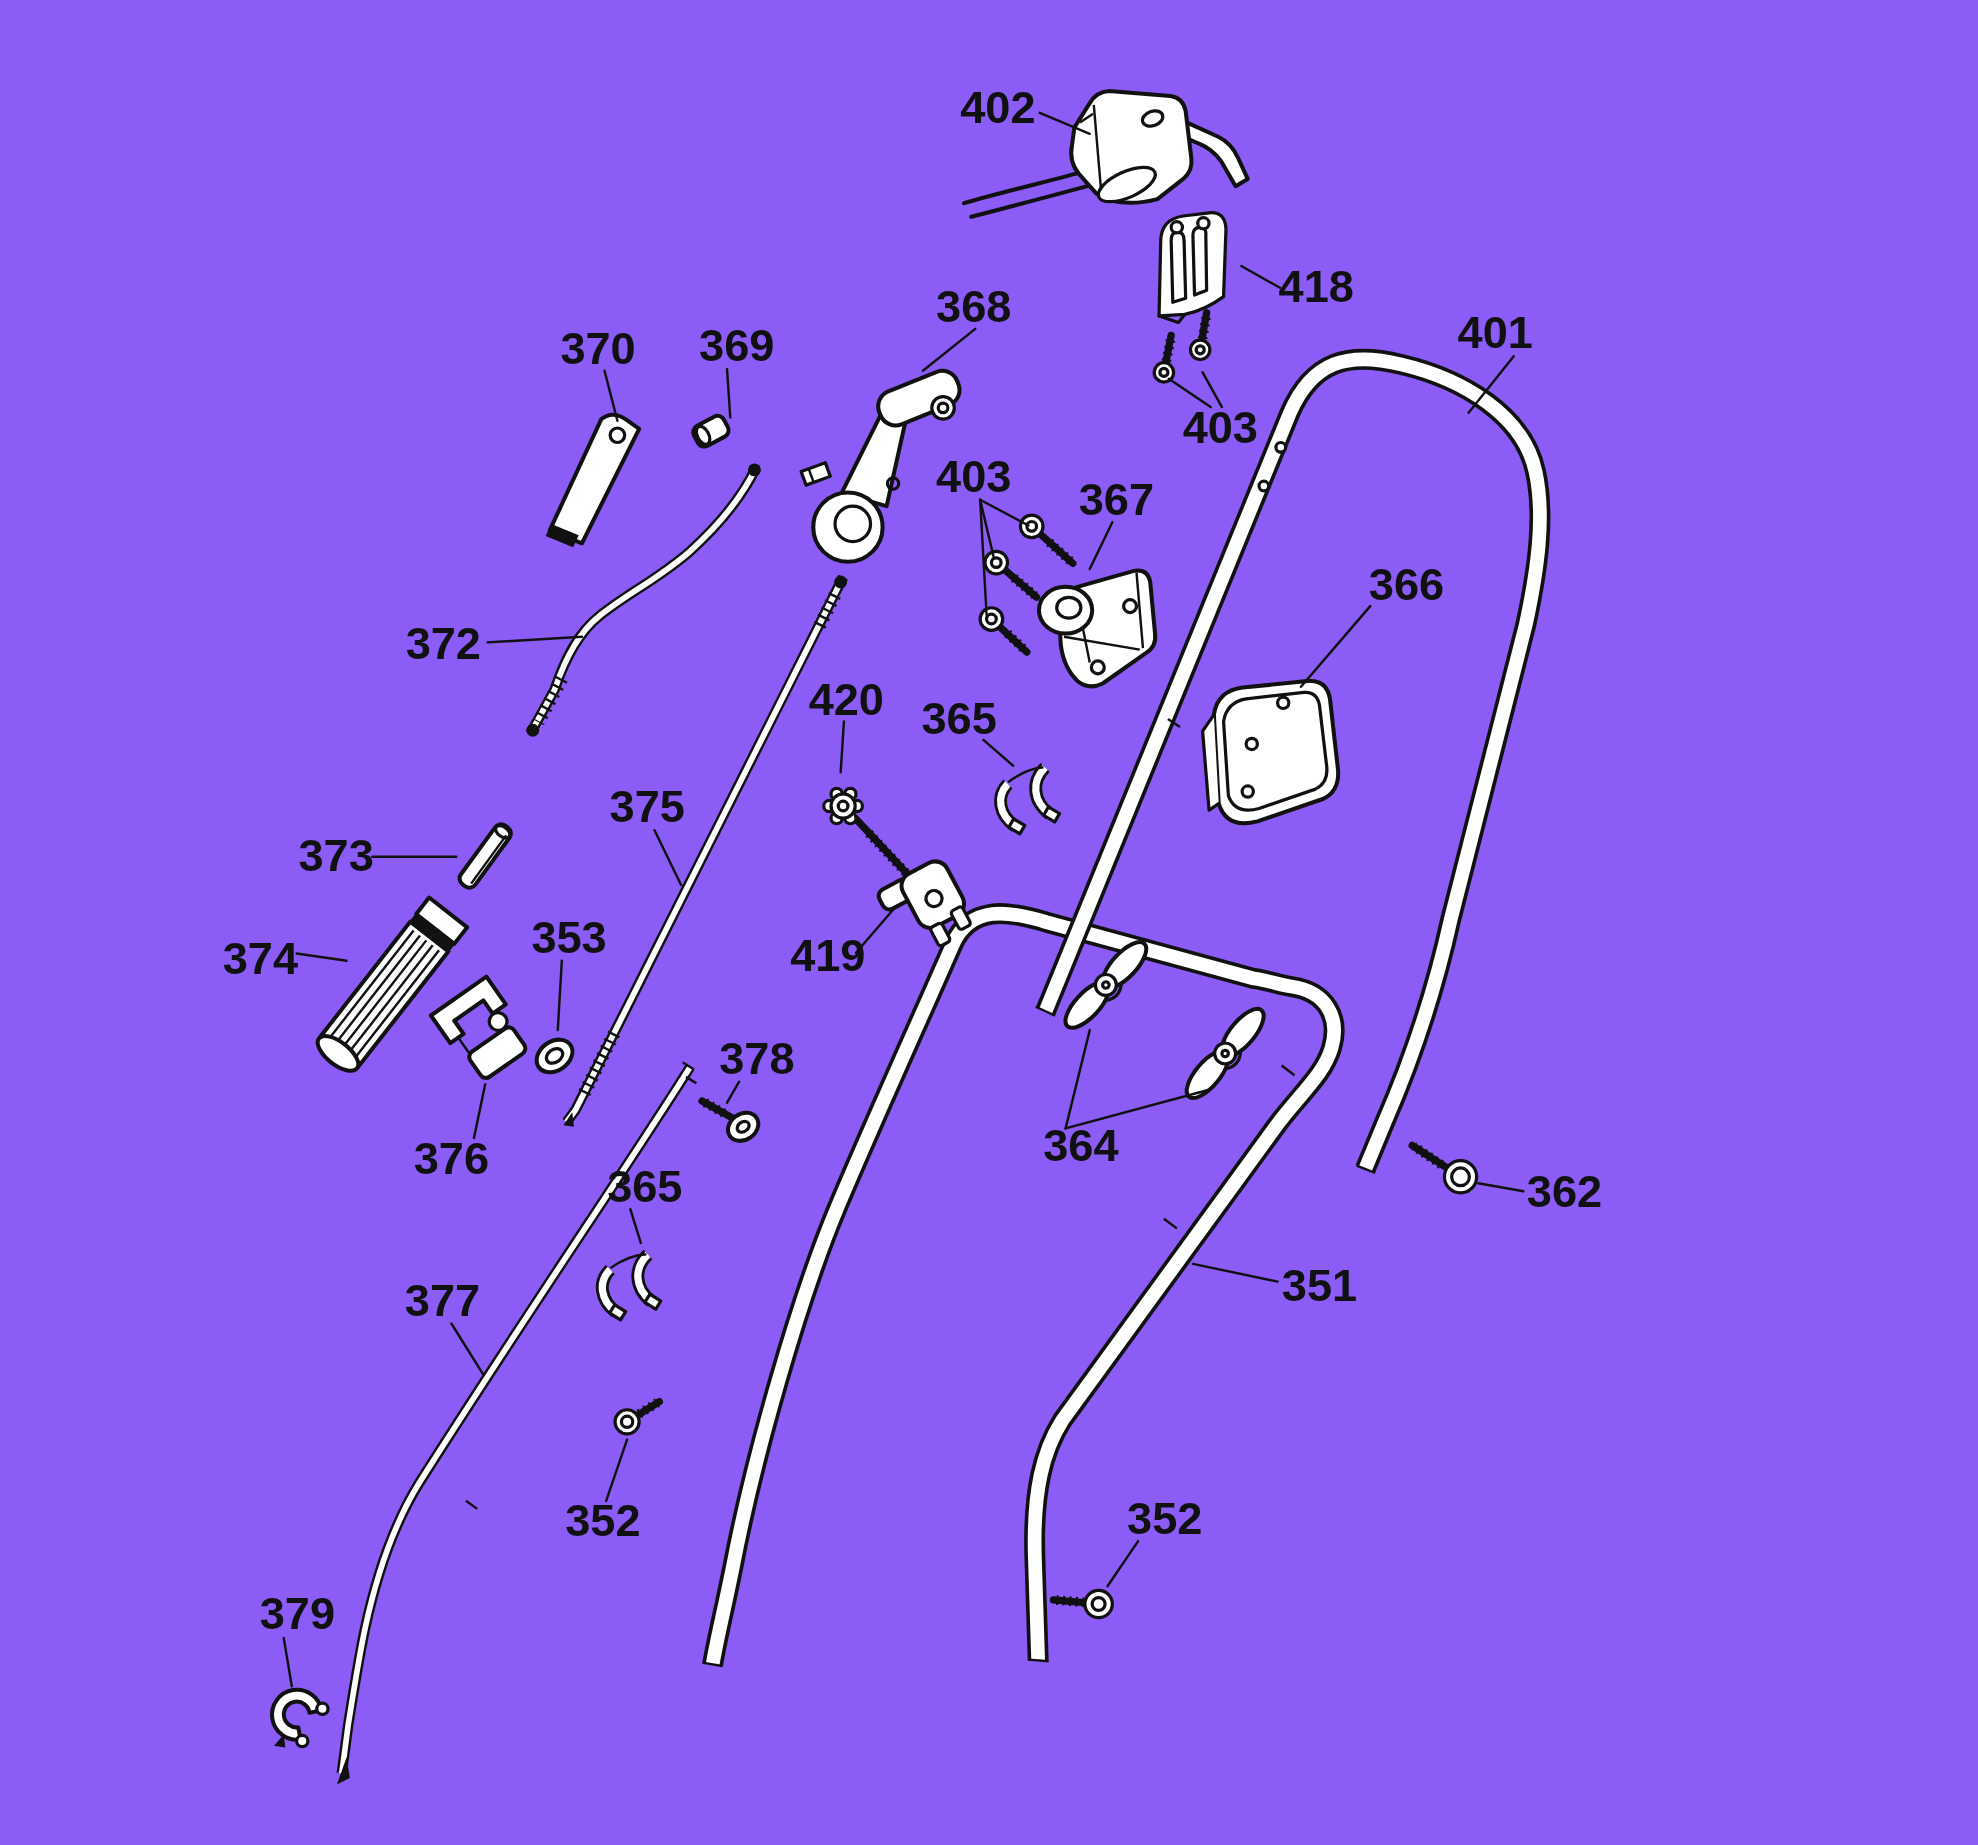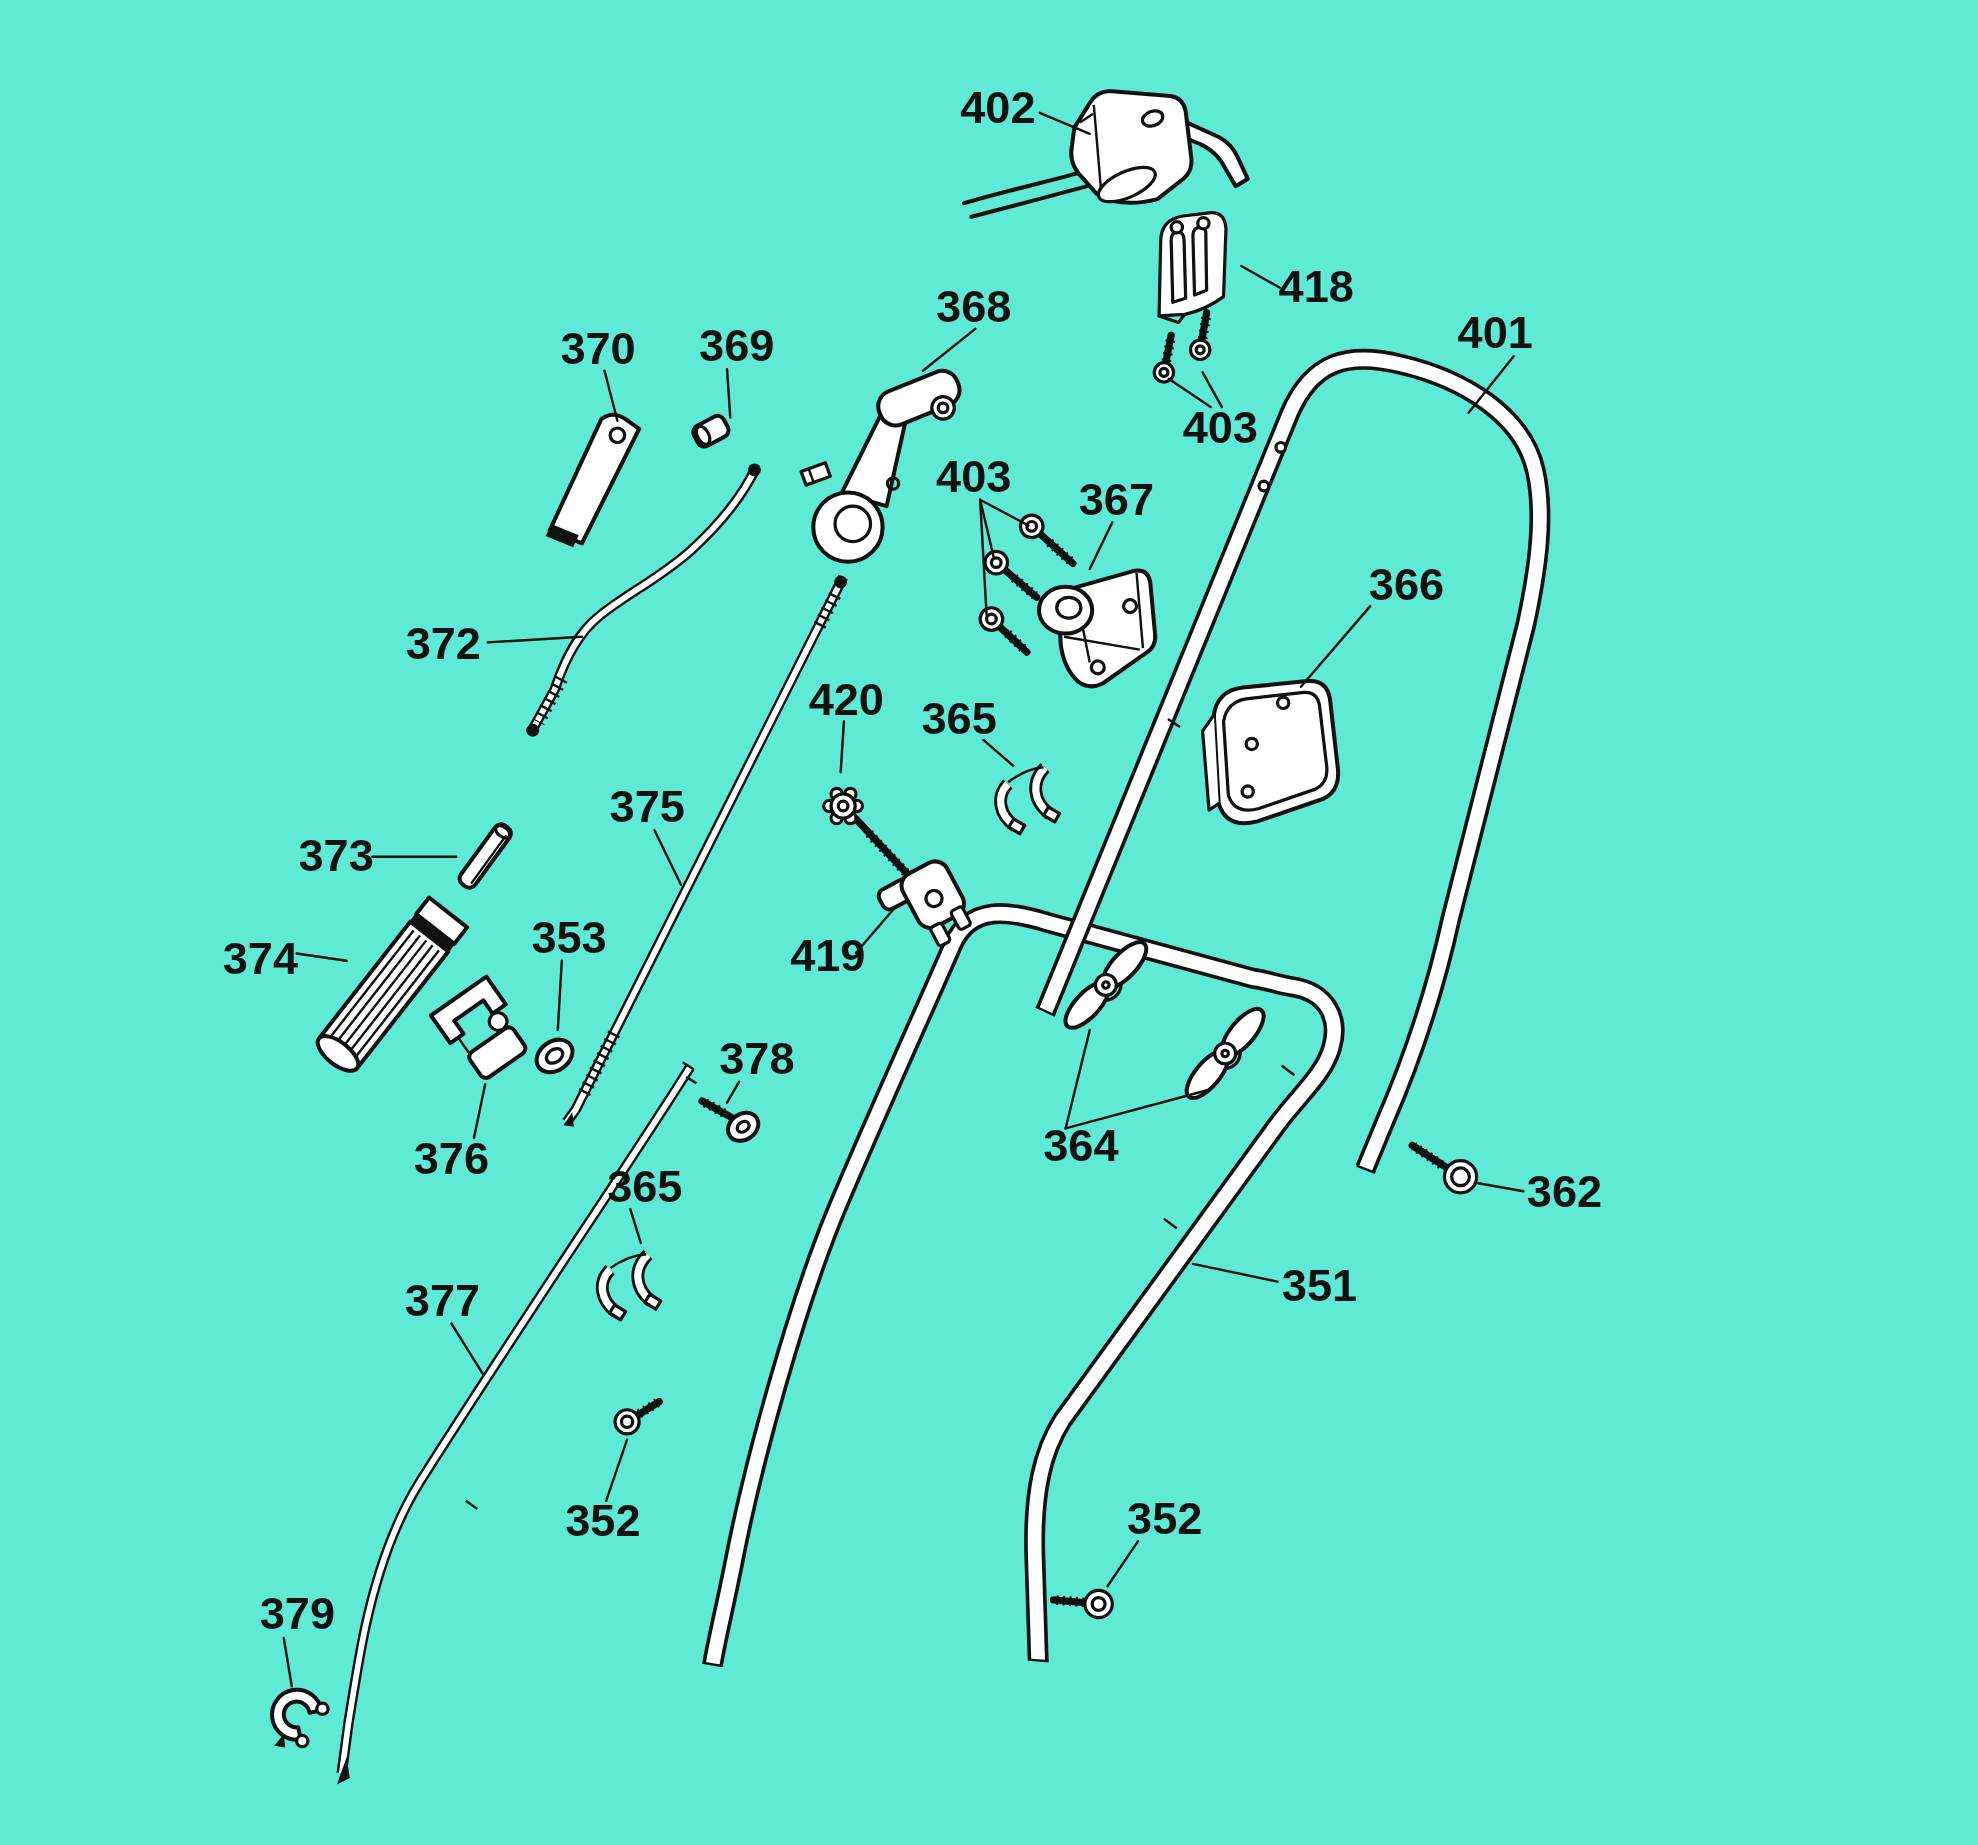--- a/index.html
+++ b/index.html
@@ -1,16 +1,16 @@
 <!DOCTYPE html>
 <html style="font-size:13px"><head>
 <meta charset="utf-8">
 <style>
   html,body{margin:0;padding:0;background:#fff;}
-  .stage{position:relative;width:1978px;height:1845px;background:#5eead4;overflow:hidden;
+  .stage{position:relative;width:1978px;height:1845px;background:#8b5cf6;overflow:hidden;
          font-family:"Liberation Sans",sans-serif;}
   svg{position:absolute;left:0;top:0;}
   .o  {fill:none;stroke:#111;stroke-width:4;stroke-linejoin:round;stroke-linecap:round;}
   .w  {fill:#fff;stroke:#111;stroke-width:4;stroke-linejoin:round;stroke-linecap:round;}
   .w5 {fill:#fff;stroke:#111;stroke-width:5;stroke-linejoin:round;}
   .blk{fill:#111;stroke:none;}
   .tubeA{fill:none;stroke:#111;stroke-width:26;stroke-linecap:butt;stroke-linejoin:round;}
   .tubeB{fill:none;stroke:#fff;stroke-width:17;stroke-linecap:butt;stroke-linejoin:round;}
   .rodA{fill:none;stroke:#111;stroke-width:13;stroke-linecap:butt;}
   .rodB{fill:none;stroke:#fff;stroke-width:7;stroke-linecap:butt;}

